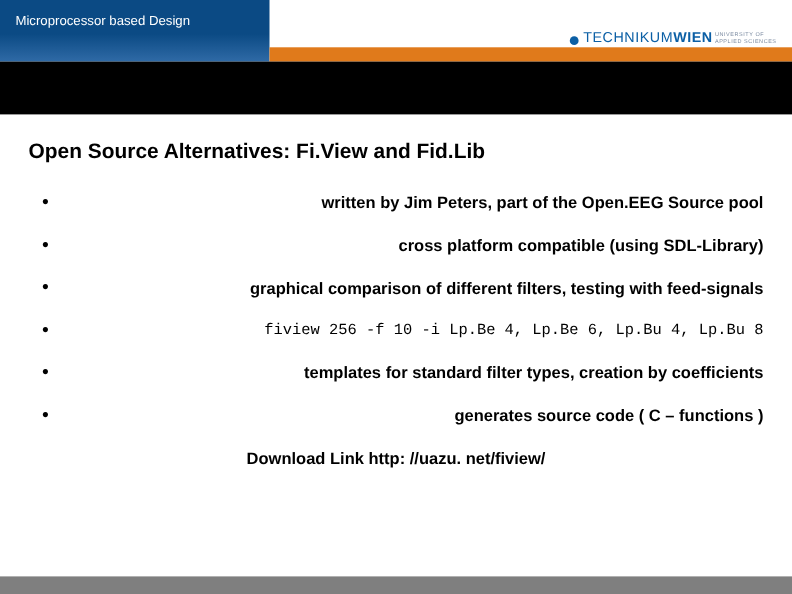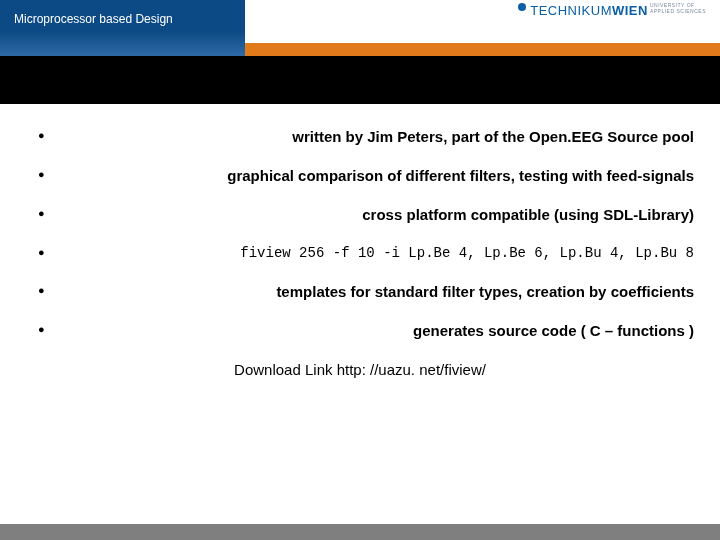--- a/index.html
+++ b/index.html
@@ -11,37 +11,37 @@
   .header-blue {
     position: absolute; left: 0; top: 0; width: 245px; height: 56px;
     background: linear-gradient(to bottom, #0b4a84 0%, #0b4a84 55%, #2f6aa6 100%);
     color: #fff; padding: 10px 14px; font-size: 12px; line-height: 1.5;
   }
   .header-orange {
     position: absolute; left: 245px; right: 0; top: 43px; height: 13px;
     background: #e07a1b;
   }
   .header-right {
-    position: absolute; right: 14px; top: 3px; display: flex; align-items: flex-start;
+    position: absolute; right: 14px; top: 26px; display: flex; align-items: flex-end;
     color: #0b5fa5; font-size: 13px; letter-spacing: 0.5px;
   }
   .logo-dot { width: 8px; height: 8px; border-radius: 50%; background: #0b5fa5; margin-right: 4px; }
   .logo-text { font-weight: 400; }
   .logo-text b { font-weight: 700; }
   .logo-sub { font-size: 5px; color: #7a8aa0; margin-left: 2px; line-height: 1.1; }
   .black-band { position: absolute; top: 56px; left: 0; right: 0; height: 48px; background: #000; }
 
   
   .content { position: absolute; top: 104px; left: 0; right: 0; bottom: 20px; padding: 24px 26px 0 26px; color: #000; }
   .title { font-size: 19px; font-weight: 700; margin-bottom: 26px; }
   .bullets { list-style: none; padding-left: 34px; text-align: right; }
   .bullets li { position: relative; font-size: 15px; font-weight: 700; margin-bottom: 22px; }
   .bullets li::before { content: "●"; position: absolute; left: -22px; top: 1px; font-size: 11px; }
   .subline { display: block; font-family: "Courier New", Courier, monospace; font-weight: 400; font-size: 14px; margin-top: 4px; margin-left: 4px; }
-  .download { text-align: center; font-size: 15px; font-weight: 400; margin-top: 6px; }
+  .download { text-align: center; font-size: 15px; font-weight: 700; margin-top: 6px; }
 
   .footer-bar { position: absolute; left: 0; bottom: 0; width: 100%; height: 16px; background: #7f7f7f; }
 </style>
 </head>
 <body>
 
 <div class="slide">
 
   <div class="header">
     <div class="header-blue">
@@ -56,30 +56,31 @@
       <span class="logo-sub">
         <div>UNIVERSITY OF</div>
         <div>APPLIED SCIENCES</div>
       </span>
     </div>
   </div>
 
   <div class="black-band"></div>
 
   <div class="content">
+    <div class="title">Open Source Alternatives: Fi.View and Fid.Lib</div>
 
     <ul class="bullets">
       <li>
         <span>written by Jim Peters, part of the Open.EEG Source pool</span>
       </li>
       <li>
-        <span>graphical comparison of different filters, testing with feed-signals</span>
+        <span>cross platform compatible (using SDL-Library)</span>
       </li>
       <li>
-        <span>cross platform compatible (using SDL-Library)</span>
+        <span>graphical comparison of different filters, testing with feed-signals</span>
       </li>
       <li>
         <span class="subline">fiview 256 -f 10 -i Lp.Be 4, Lp.Be 6, Lp.Bu 4, Lp.Bu 8</span>
       </li>
       <li>
         <span>templates for standard filter types, creation by coefficients</span>
       </li>
       <li>
         <span>generates source code ( C – functions )</span>
       </li>

